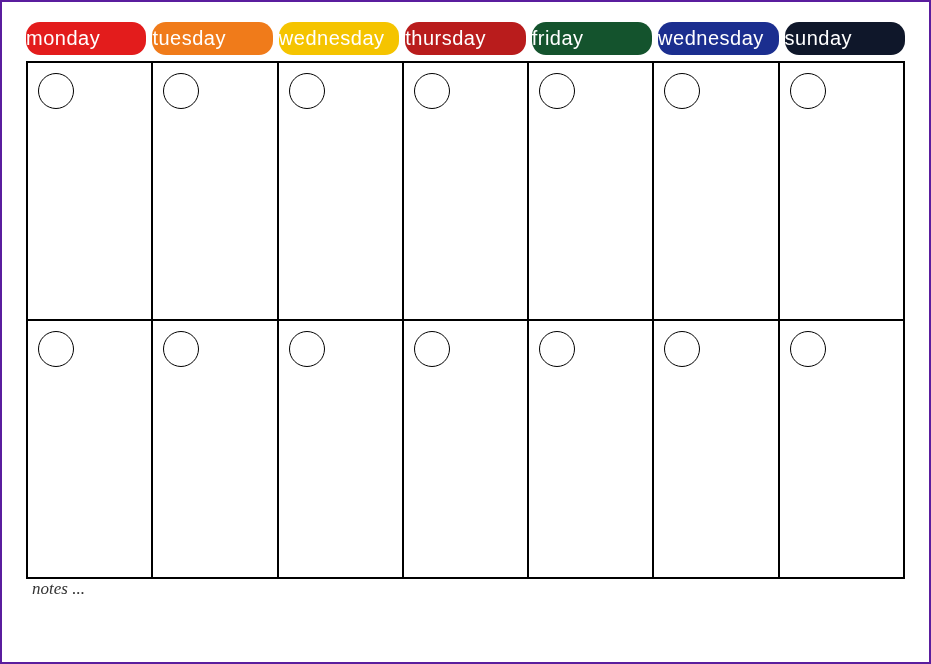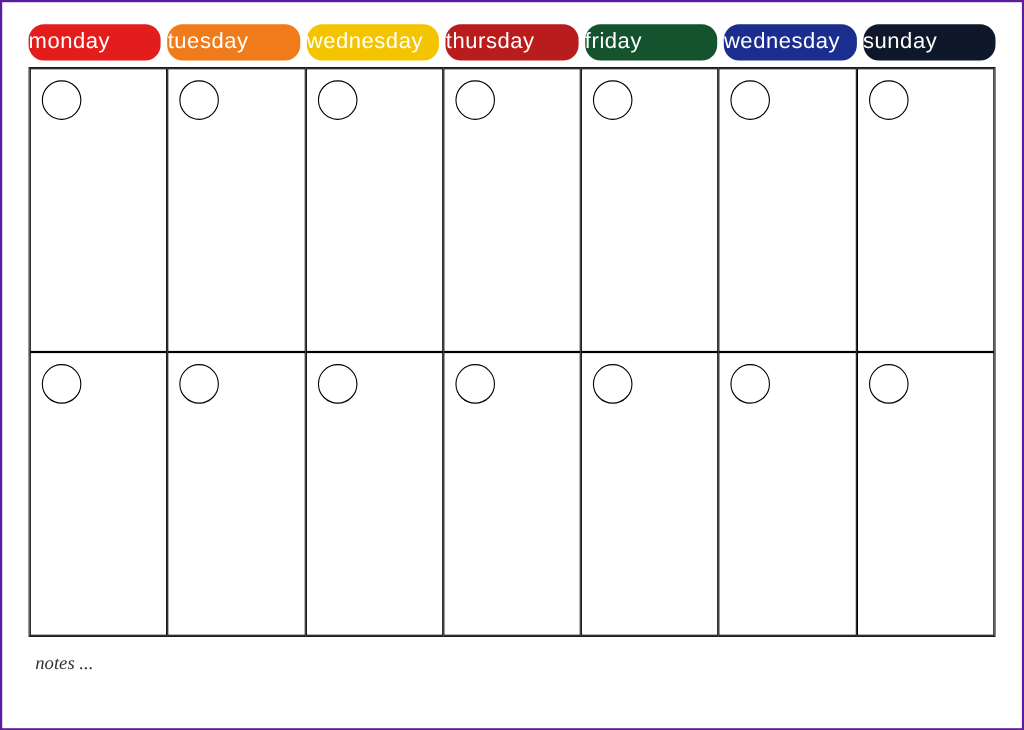--- a/index.html
+++ b/index.html
@@ -51,21 +51,21 @@
       width: 36px;
       height: 36px;
       border: 1.5px solid #000;
       border-radius: 50%;
       position: absolute;
       top: 10px;
       left: 10px;
       background: #fff;
     }
     .notes {
-      margin-top: 14px;
+      margin-top: 0;
       padding-left: 6px;
       font-style: italic;
       color: #333;
       font-size: 17px;
       font-family: Georgia, serif;
     }
   </style>
 </head>
 <body>
 

